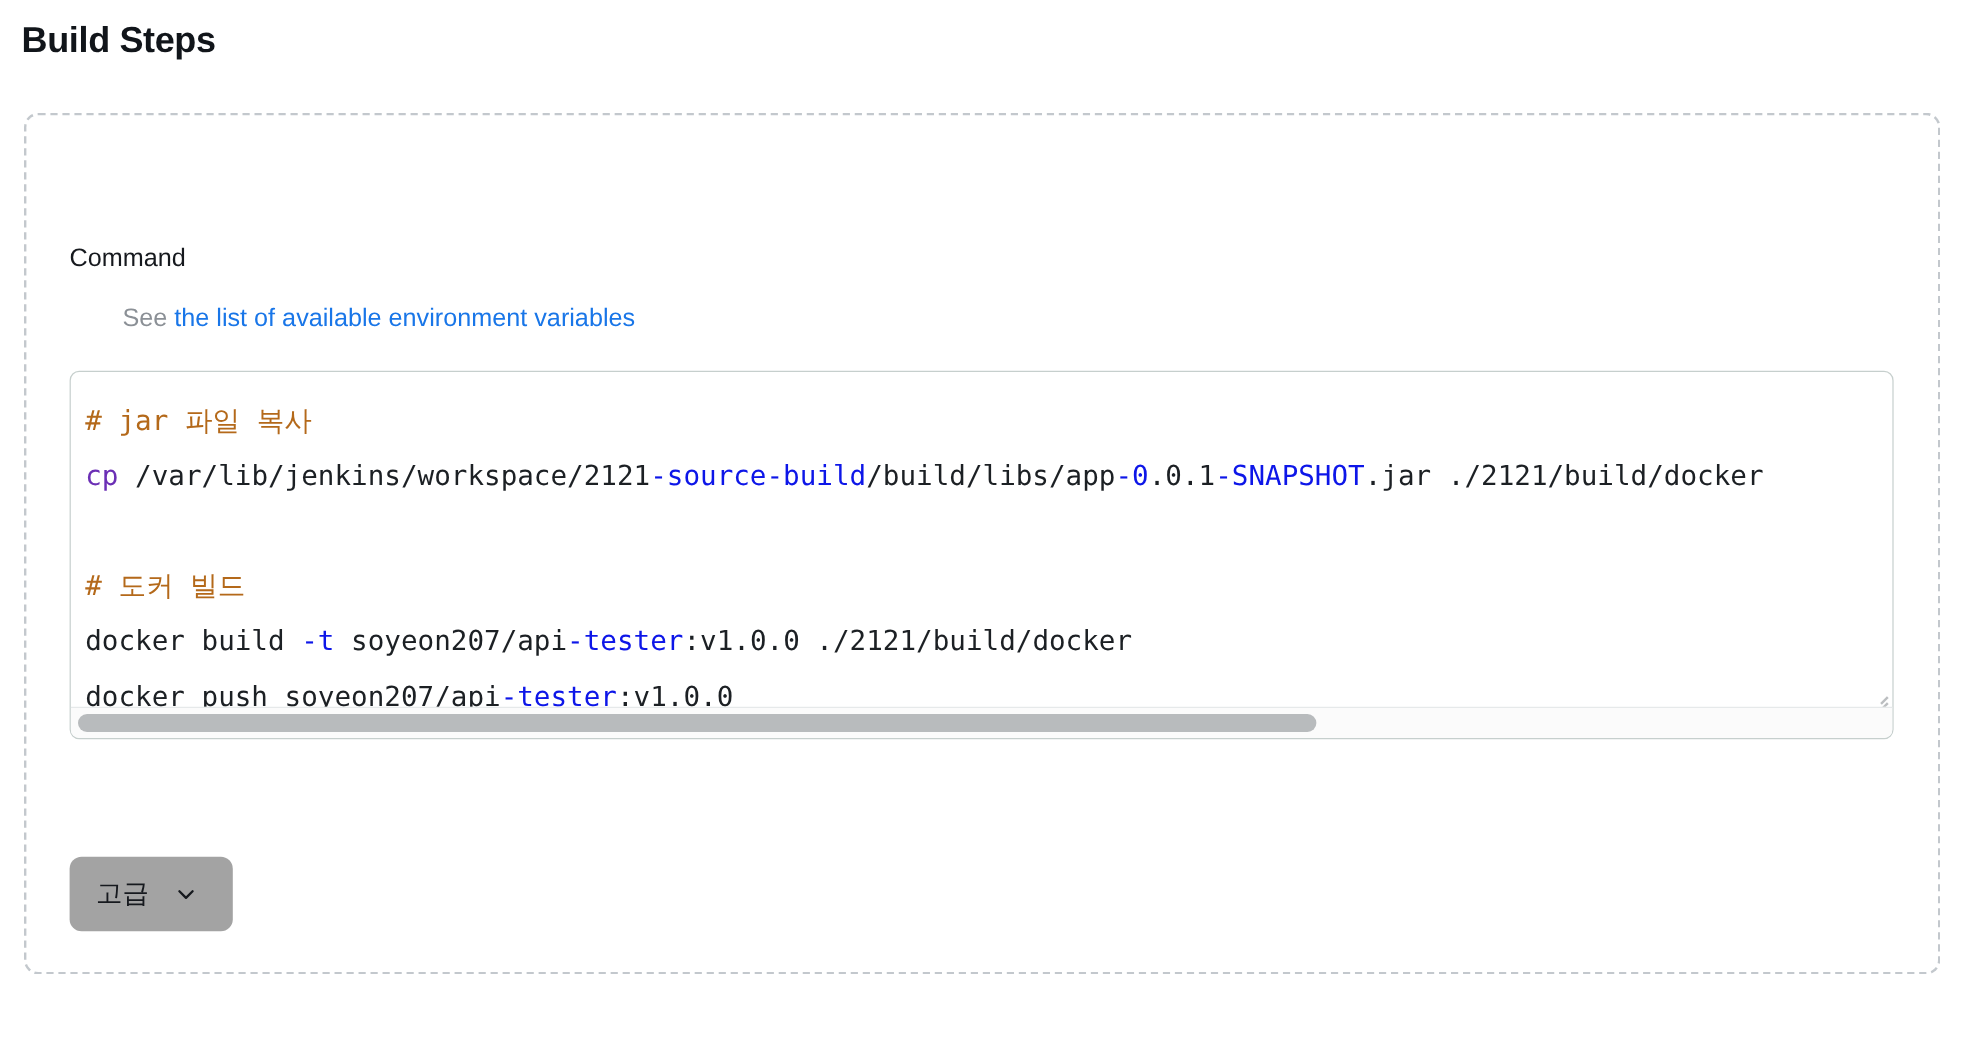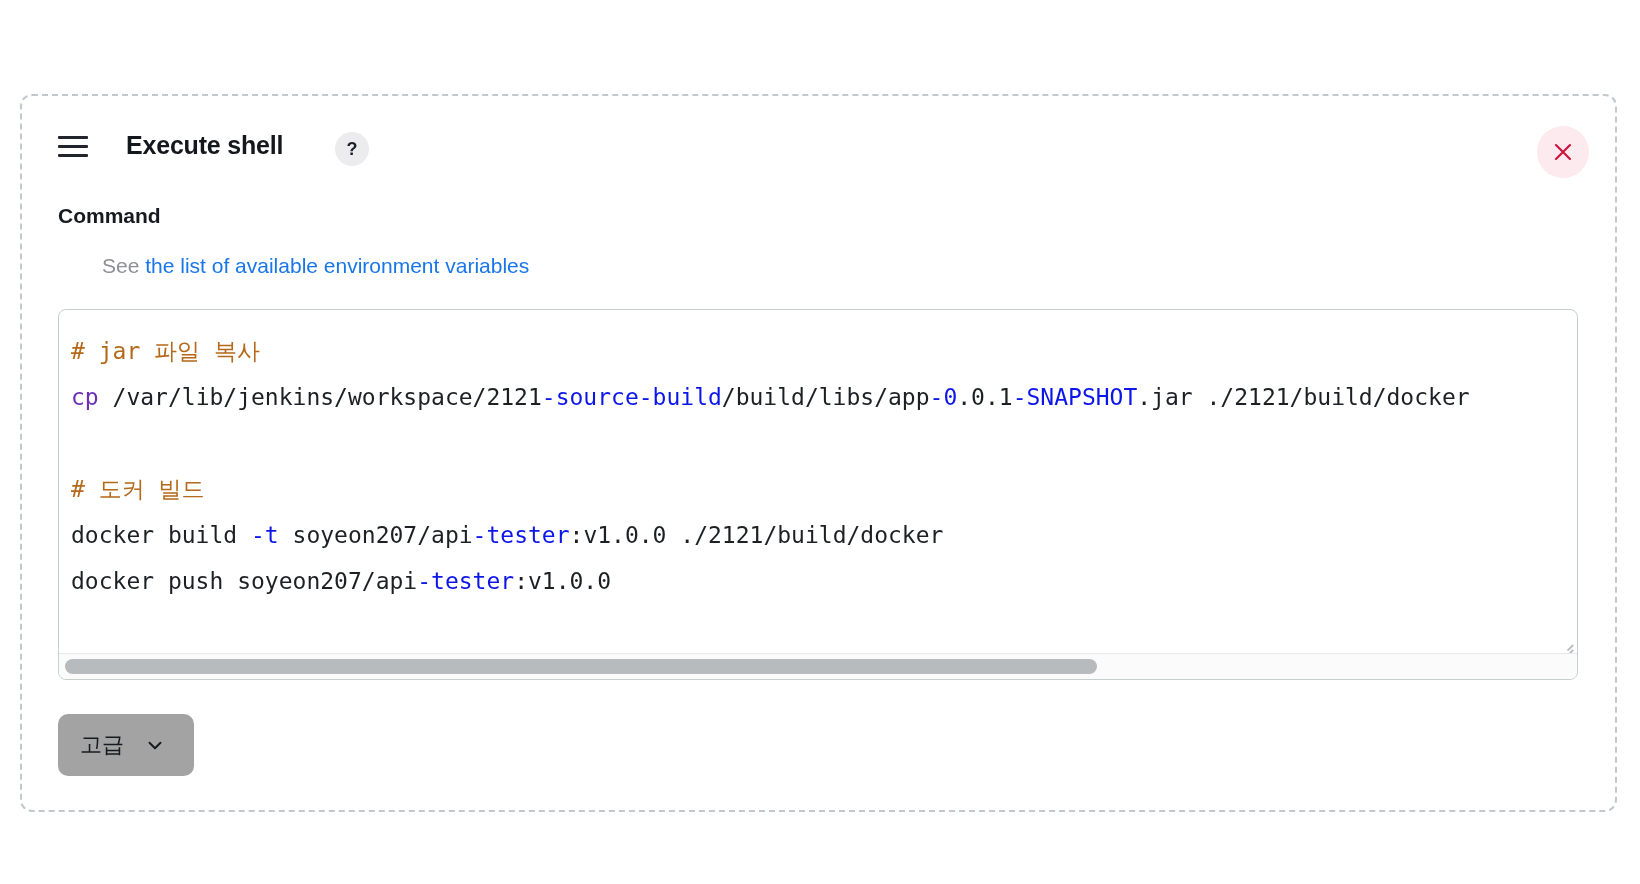--- a/index.html
+++ b/index.html
@@ -113,21 +113,21 @@
     cursor: pointer;
   }
   .close-button svg { display: block; }
 
   
   .field-label {
     position: absolute;
     left: 36px;
     top: 106px;
     font-size: 21px;
-    font-weight: 700;
+    font-weight: 400;
     color: #16191e;
     line-height: 28px;
   }
   .help-line {
     position: absolute;
     left: 36px;
     top: 156px;
     font-size: 21px;
     line-height: 28px;
     white-space: nowrap;
@@ -139,21 +139,21 @@
     text-decoration: none;
     cursor: pointer;
   }
 
   
   .cmd-wrap {
     position: absolute;
     left: 36px;
     top: 213px;
     width: 1520px;
-    height: 371px;
+    height: 307px;
     border: 1.5px solid #c6cfcd;
     border-radius: 8px;
     background: #ffffff;
     overflow: hidden;
   }
   .cmd-code {
     position: absolute;
     left: 0;
     top: 0;
     width: 100%;
@@ -240,41 +240,24 @@
     color: #16191e;
     line-height: 1;
   }
   .advanced-button .chev { display: block; }
 </style>
 </head>
 <body>
 
 <div class="page">
 
+  <div class="page-title">Build Steps</div>
 
   <div class="step-panel">
 
-    <div class="step-header">
-
-      <div class="drag-handle">
-        <i></i>
-        <i></i>
-        <i></i>
-      </div>
-
-      <div class="step-name">Execute shell</div>
-
-      <div class="help-badge">?</div>
-
-      <button class="close-button">
-        <svg width="24" height="24" viewBox="0 0 24 24">
-          <path d="M5 5 L19 19 M19 5 L5 19" stroke="#d1103a" stroke-width="2.1" stroke-linecap="round" fill="none"></path>
-        </svg>
-      </button>
-    </div>
 
     <div class="field-label">Command</div>
 
     <div class="help-line">
       <span class="see">See</span>
       <a href="#">the list of available environment variables</a>
     </div>
 
     <div class="cmd-wrap">
 

